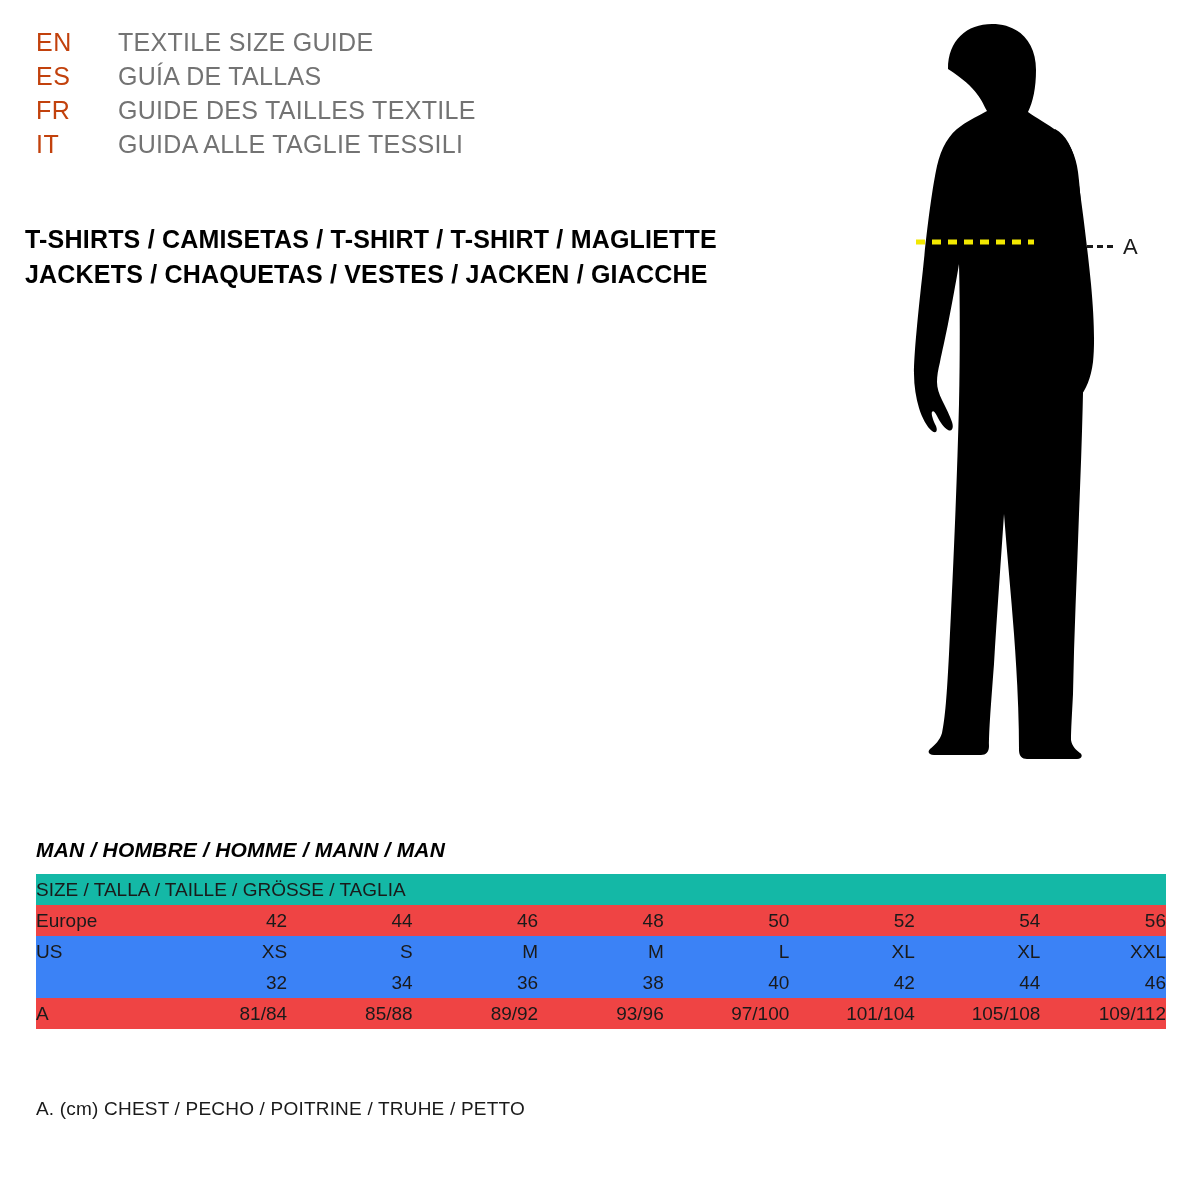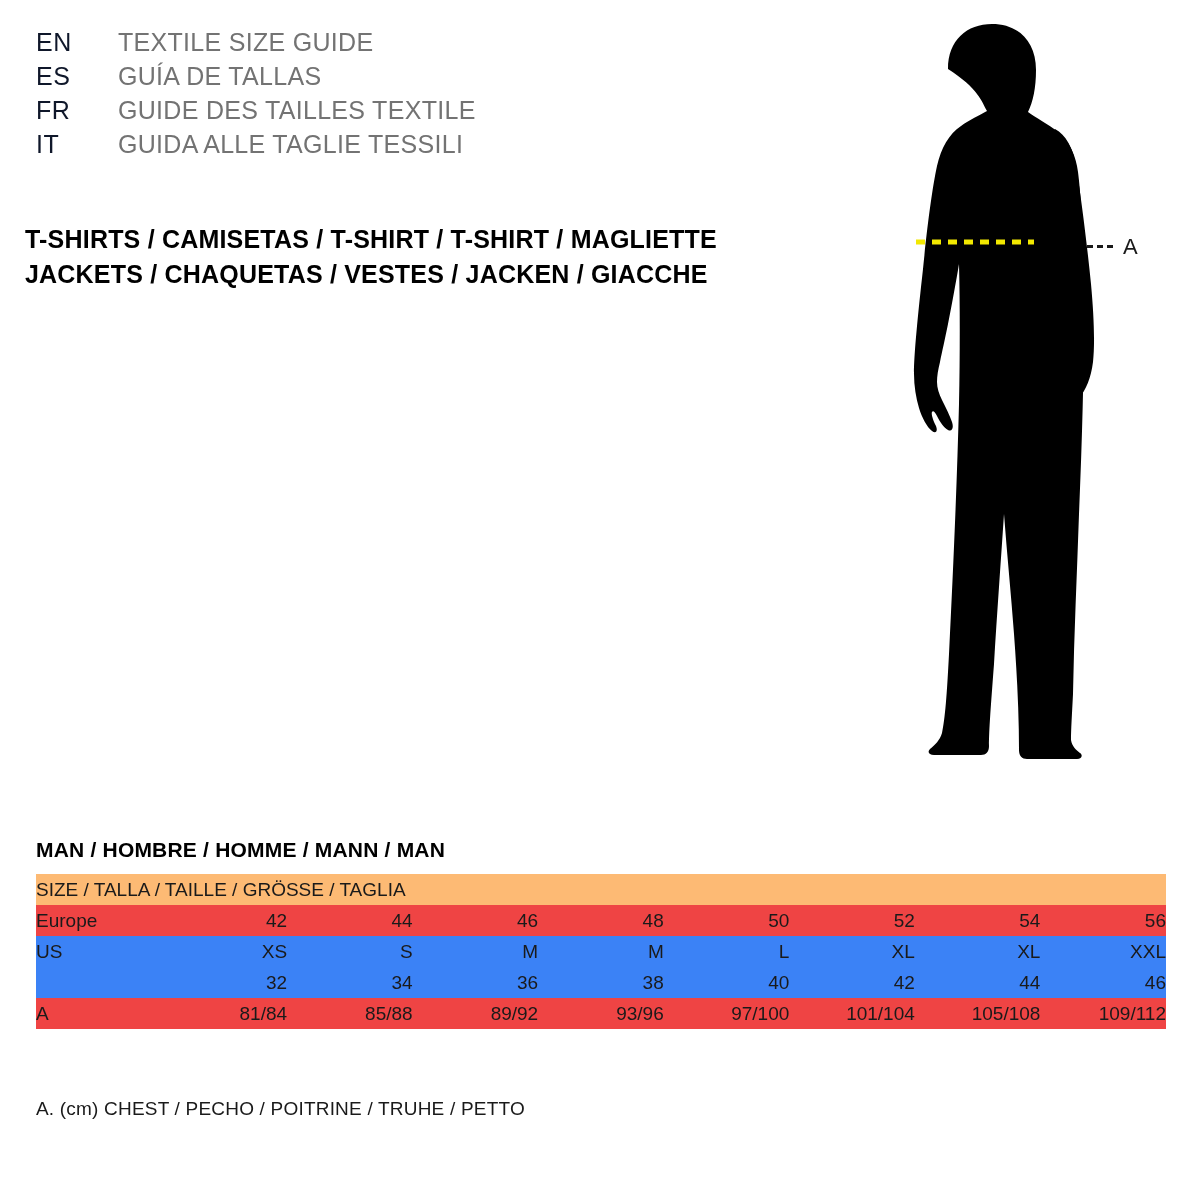--- a/index.html
+++ b/index.html
@@ -25,21 +25,21 @@
   }
   .lang-row {
     display: flex;
     align-items: baseline;
     height: 34px;
   }
   .lang-code {
     width: 82px;
     font-size: 25px;
     letter-spacing: 0.5px;
-    color: #0f172a;
+    color: #c2410c;
   }
   .lang-text {
     font-size: 25px;
     letter-spacing: 0.3px;
     color: #737373;
     white-space: nowrap;
   }
 
   
   .categories {
@@ -97,35 +97,36 @@
     left: 36px;
     top: 838px;
     width: 1130px;
   }
   .table-heading {
     font-size: 21px;
     font-weight: bold;
     letter-spacing: 0.2px;
     margin-bottom: 12px;
     color: #000;
+    font-style: italic;
   }
   table.size-table {
     border-collapse: collapse;
     width: 1130px;
     table-layout: fixed;
   }
   table.size-table td {
     font-size: 19px;
     color: #1a1a1a;
     height: 31px;
     padding: 0;
     vertical-align: middle;
   }
   .row-head td {
-    background: #fdba74;
+    background: #14b8a6;
     font-size: 19px;
     padding-left: 8px;
     margin-top: 15px;
   }
   .row-alt td { background: #3b82f6; }
   .row-plain td { background: #ef4444; }
   td.label-cell {
     padding-left: 8px;
     text-align: left;
     width: 170px;

